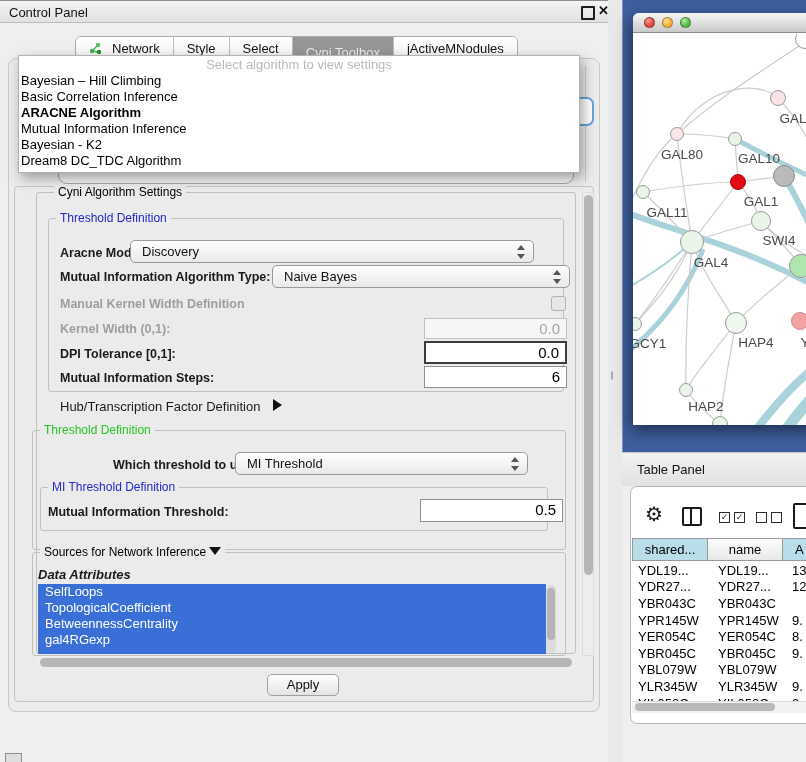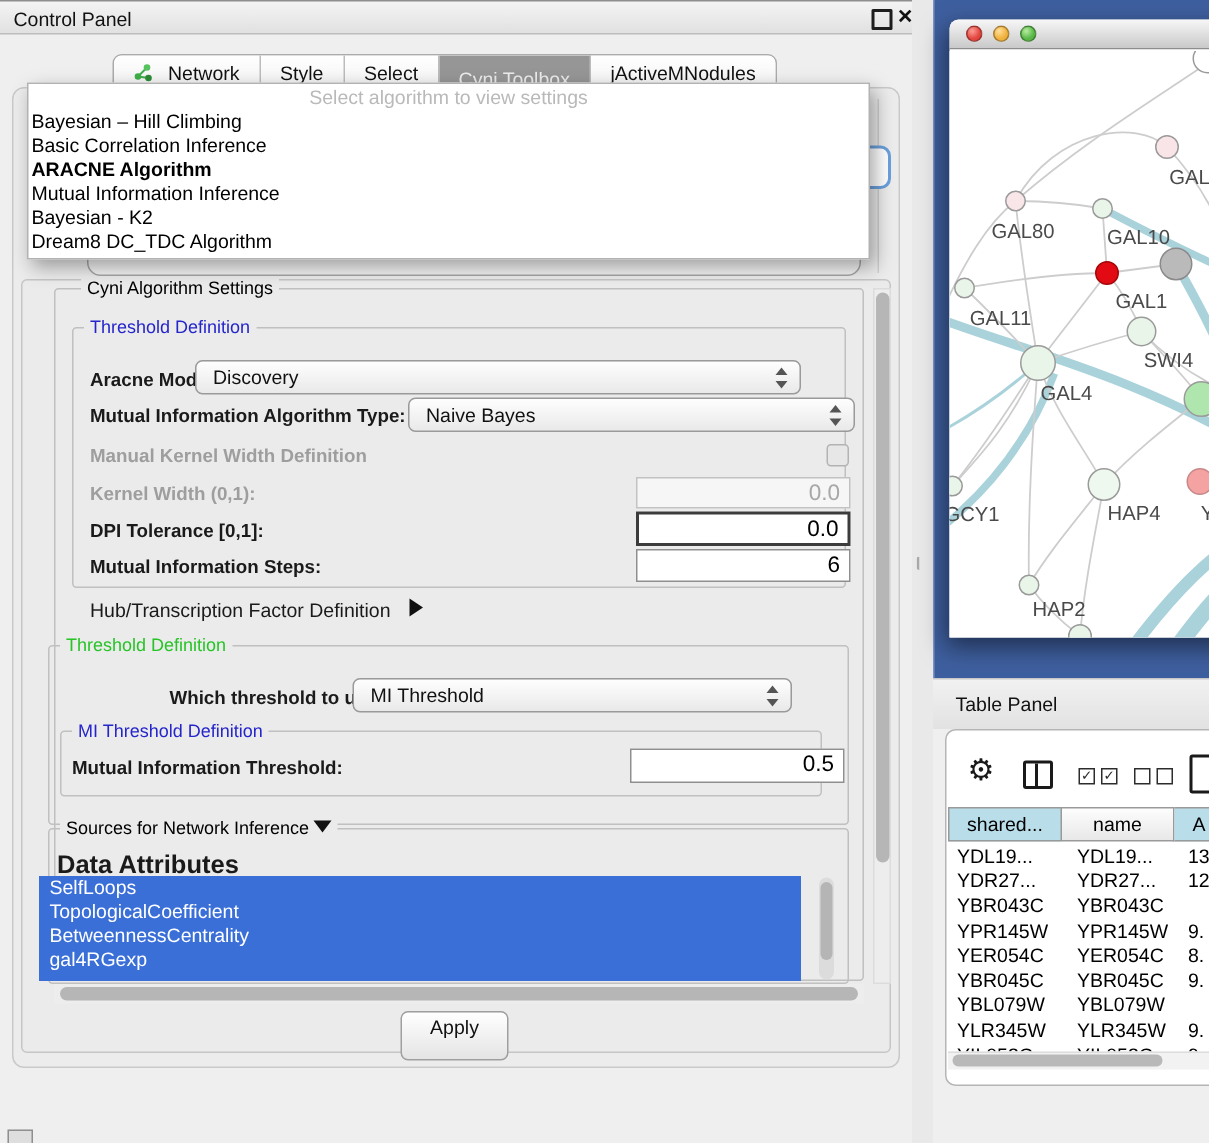--- a/index.html
+++ b/index.html
@@ -60,33 +60,33 @@
     text-align:right;padding:0 6px;box-sizing:border-box;line-height:20px;color:#000;z-index:4;}
   .tfield.dis{background:#f6f6f6;border-color:#c2c2c2;color:#a8a8a8;}
   .tfield.focus{border:2px solid #3c3c3c;}
   .checkbox{position:absolute;width:13px;height:13px;background:#e7e7e7;
     border:1px solid #b3b3b3;border-radius:3px;z-index:4;}
   .arrow-right{display:inline-block;width:0;height:0;border-top:6px solid transparent;
     border-bottom:6px solid transparent;border-left:9px solid #111;vertical-align:-2px;}
   .arrow-down{display:inline-block;width:0;height:0;border-left:6px solid transparent;
     border-right:6px solid transparent;border-top:8px solid #111;vertical-align:1px;}
 
-  .attr-list{position:absolute;left:26px;top:584px;width:508px;height:70px;
+  .attr-list{position:absolute;left:38px;top:584px;width:508px;height:70px;
     background:var(--selection-blue,#3a6fd8);z-index:4;}
   .attr-item{height:16px;line-height:16px;font-size:13px;color:#fff;padding-left:7px;white-space:nowrap;}
   .attr-sb-track{position:absolute;left:546px;top:585px;width:10px;height:68px;background:#dcdcdc;border-radius:5px;z-index:5;}
   .attr-sb-thumb{position:absolute;left:547px;top:588px;width:8px;height:52px;background:#b5b5b5;border-radius:4px;z-index:6;}
 
   .vsb-track{position:absolute;left:582px;top:192px;width:12px;height:464px;background:#ededed;
     border:1px solid #dcdcdc;box-sizing:border-box;z-index:4;}
   .vsb-thumb{position:absolute;left:584px;top:195px;width:9px;height:380px;background:#b6b6b6;border-radius:5px;z-index:5;}
   .hsb-track{position:absolute;left:36px;top:656px;width:540px;height:13px;background:#ededed;z-index:4;}
   .hsb-thumb{position:absolute;left:40px;top:658px;width:532px;height:9px;background:#b6b6b6;border-radius:5px;z-index:5;}
 
-  .apply-btn{position:absolute;left:267px;top:674px;width:72px;height:33px;
+  .apply-btn{position:absolute;left:267px;top:674px;width:72px;height:22px;
     background:linear-gradient(#ffffff,#e4e4e4);border:1px solid #9f9f9f;border-radius:5px;
     font-size:13px;text-align:center;line-height:20px;color:#111;box-sizing:border-box;z-index:4;}
 
   .bottom-tabbar{position:absolute;left:145px;top:706px;height:23px;display:flex;
     border:1px solid #a8a8a8;border-radius:6px;overflow:hidden;background:#fdfdfd;z-index:6;}
   .btab{display:flex;align-items:center;padding:0 14px;font-size:13px;color:#111;
     border-right:1px solid #bcbcbc;background:linear-gradient(#ffffff,#f0f0f0);white-space:nowrap;}
   .btab:last-child{border-right:none;}
   .btab.sel{background:var(--tab-selected-bg,#969696);color:#ececec;}
 
@@ -233,21 +233,21 @@
     <span class="spin"></span>
   </div>
 
   <div class="grp" style="left:40px;top:487px;width:508px;height:44px;"></div>
   <span class="grp-title t-blue" style="left:48px;top:480px;">MI Threshold Definition</span>
   <span class="lbl" style="left:48px;top:505px;">Mutual Information Threshold:</span>
   <div class="tfield" style="left:420px;top:499px;width:143px;height:23px;">0.5</div>
 
   <div class="grp" style="left:32px;top:552px;width:534px;height:104px;"></div>
   <span class="grp-title" style="left:40px;top:545px;"><span>Sources for Network Inference</span> <span class="arrow-down"></span></span>
-  <span class="lbl" style="left:38px;top:567px;font-size:17px;">Data Attributes</span>
+  <span class="lbl" style="left:38px;top:567px;font-size:13px;font-style:italic;">Data Attributes</span>
 
   <div class="attr-list">
     <div class="attr-item">SelfLoops</div>
     <div class="attr-item">TopologicalCoefficient</div>
     <div class="attr-item">BetweennessCentrality</div>
     <div class="attr-item">gal4RGexp</div>
   </div>
   <div class="attr-sb-track"></div>
   <div class="attr-sb-thumb"></div>
 

